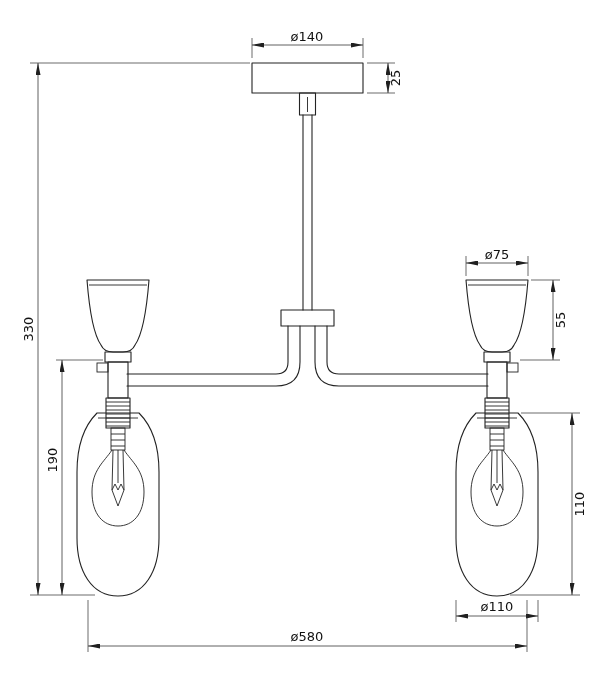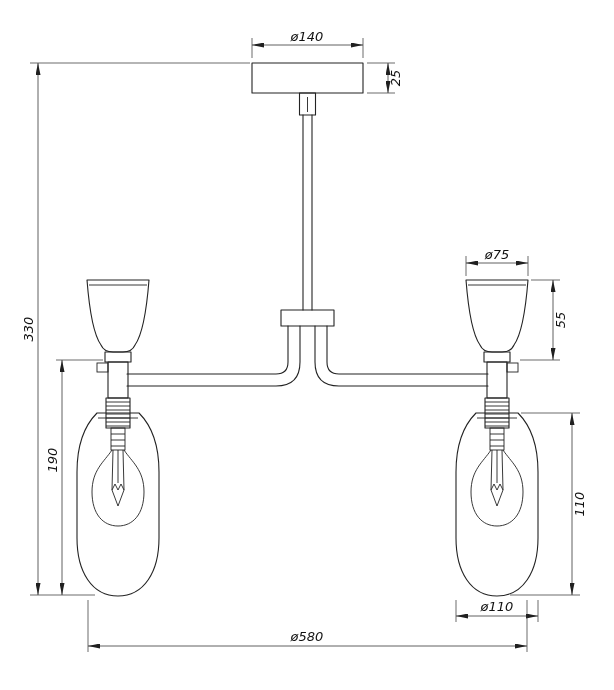--- a/index.html
+++ b/index.html
@@ -1,17 +1,17 @@
 <!DOCTYPE html>
 <html><head>
 <meta charset="utf-8">
 <style>
   html,body{margin:0;padding:0;background:#fff;}
   .stage{position:relative;width:614px;height:690px;background:#ffffff;overflow:hidden;
-         font-family:"DejaVu Sans", sans-serif;font-style:italic;}
+         font-family:"DejaVu Sans", sans-serif;}
   svg{display:block;}
   .outline{fill:none;stroke:#232323;stroke-width:1.1;stroke-linejoin:round;stroke-linecap:round;}
   .thin{fill:none;stroke:#232323;stroke-width:0.9;}
   .dimline{fill:none;stroke:#2b2b2b;stroke-width:0.75;}
   .extline{fill:none;stroke:#2b2b2b;stroke-width:0.7;}
   .dimtext{font-family:"DejaVu Sans", sans-serif;font-size:13px;fill:#111;}
 </style>
 </head>
 <body>
 

